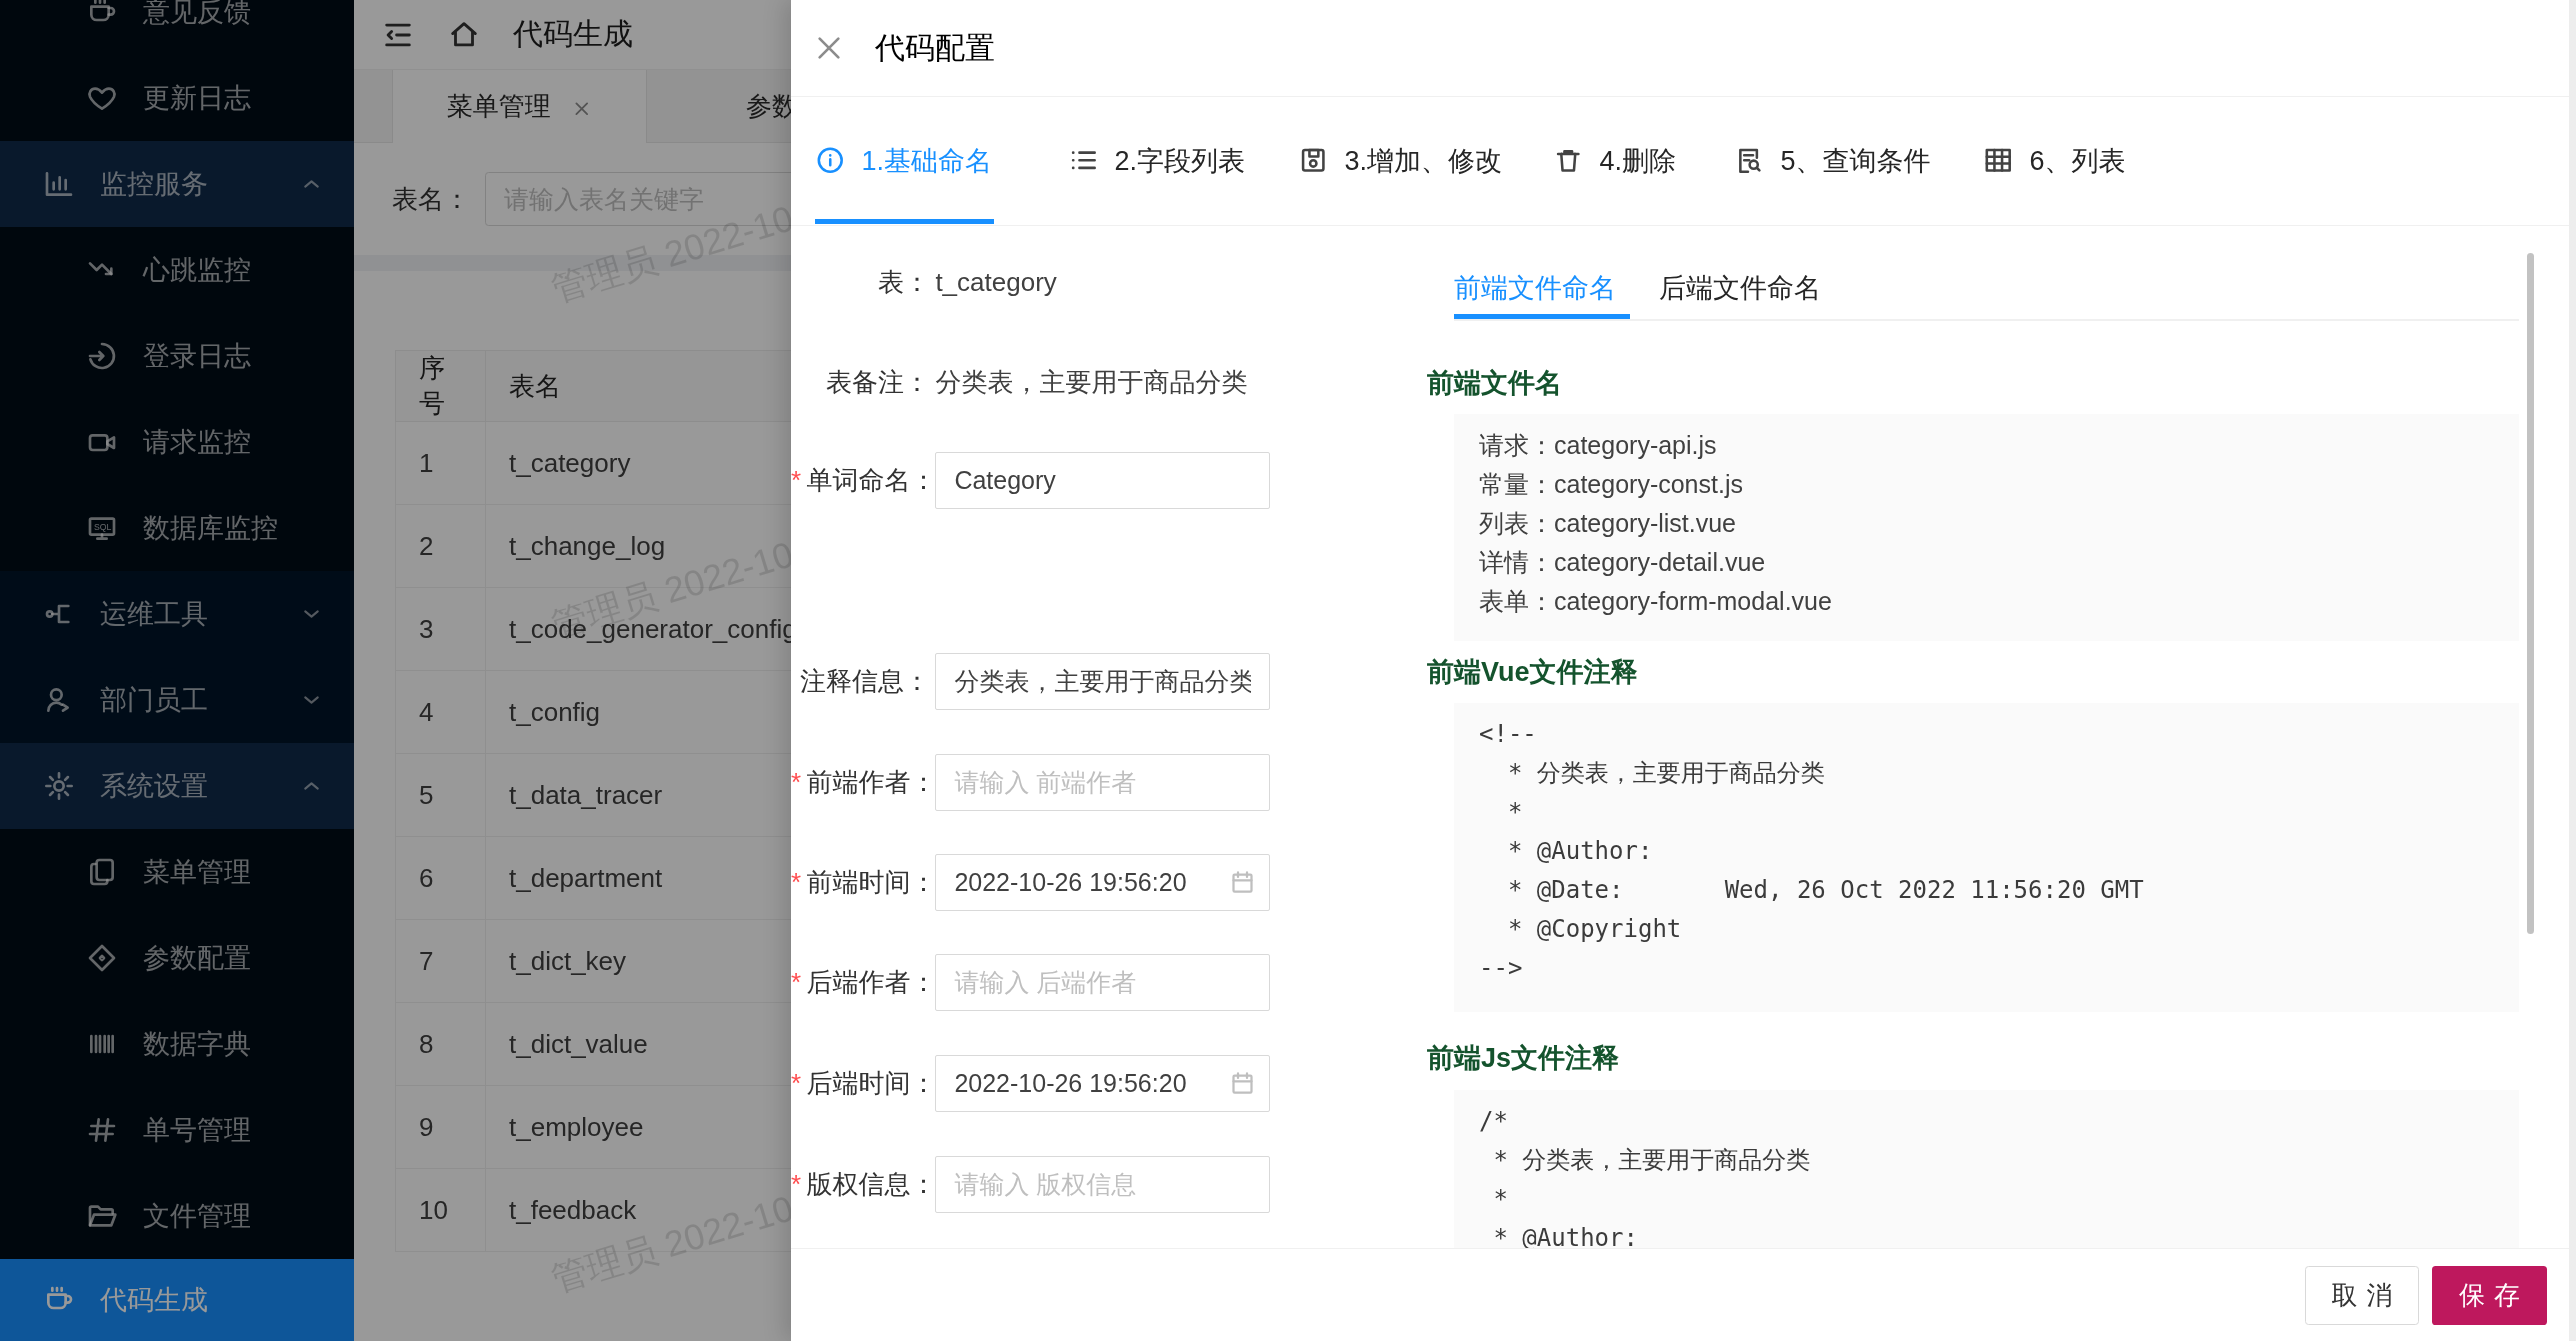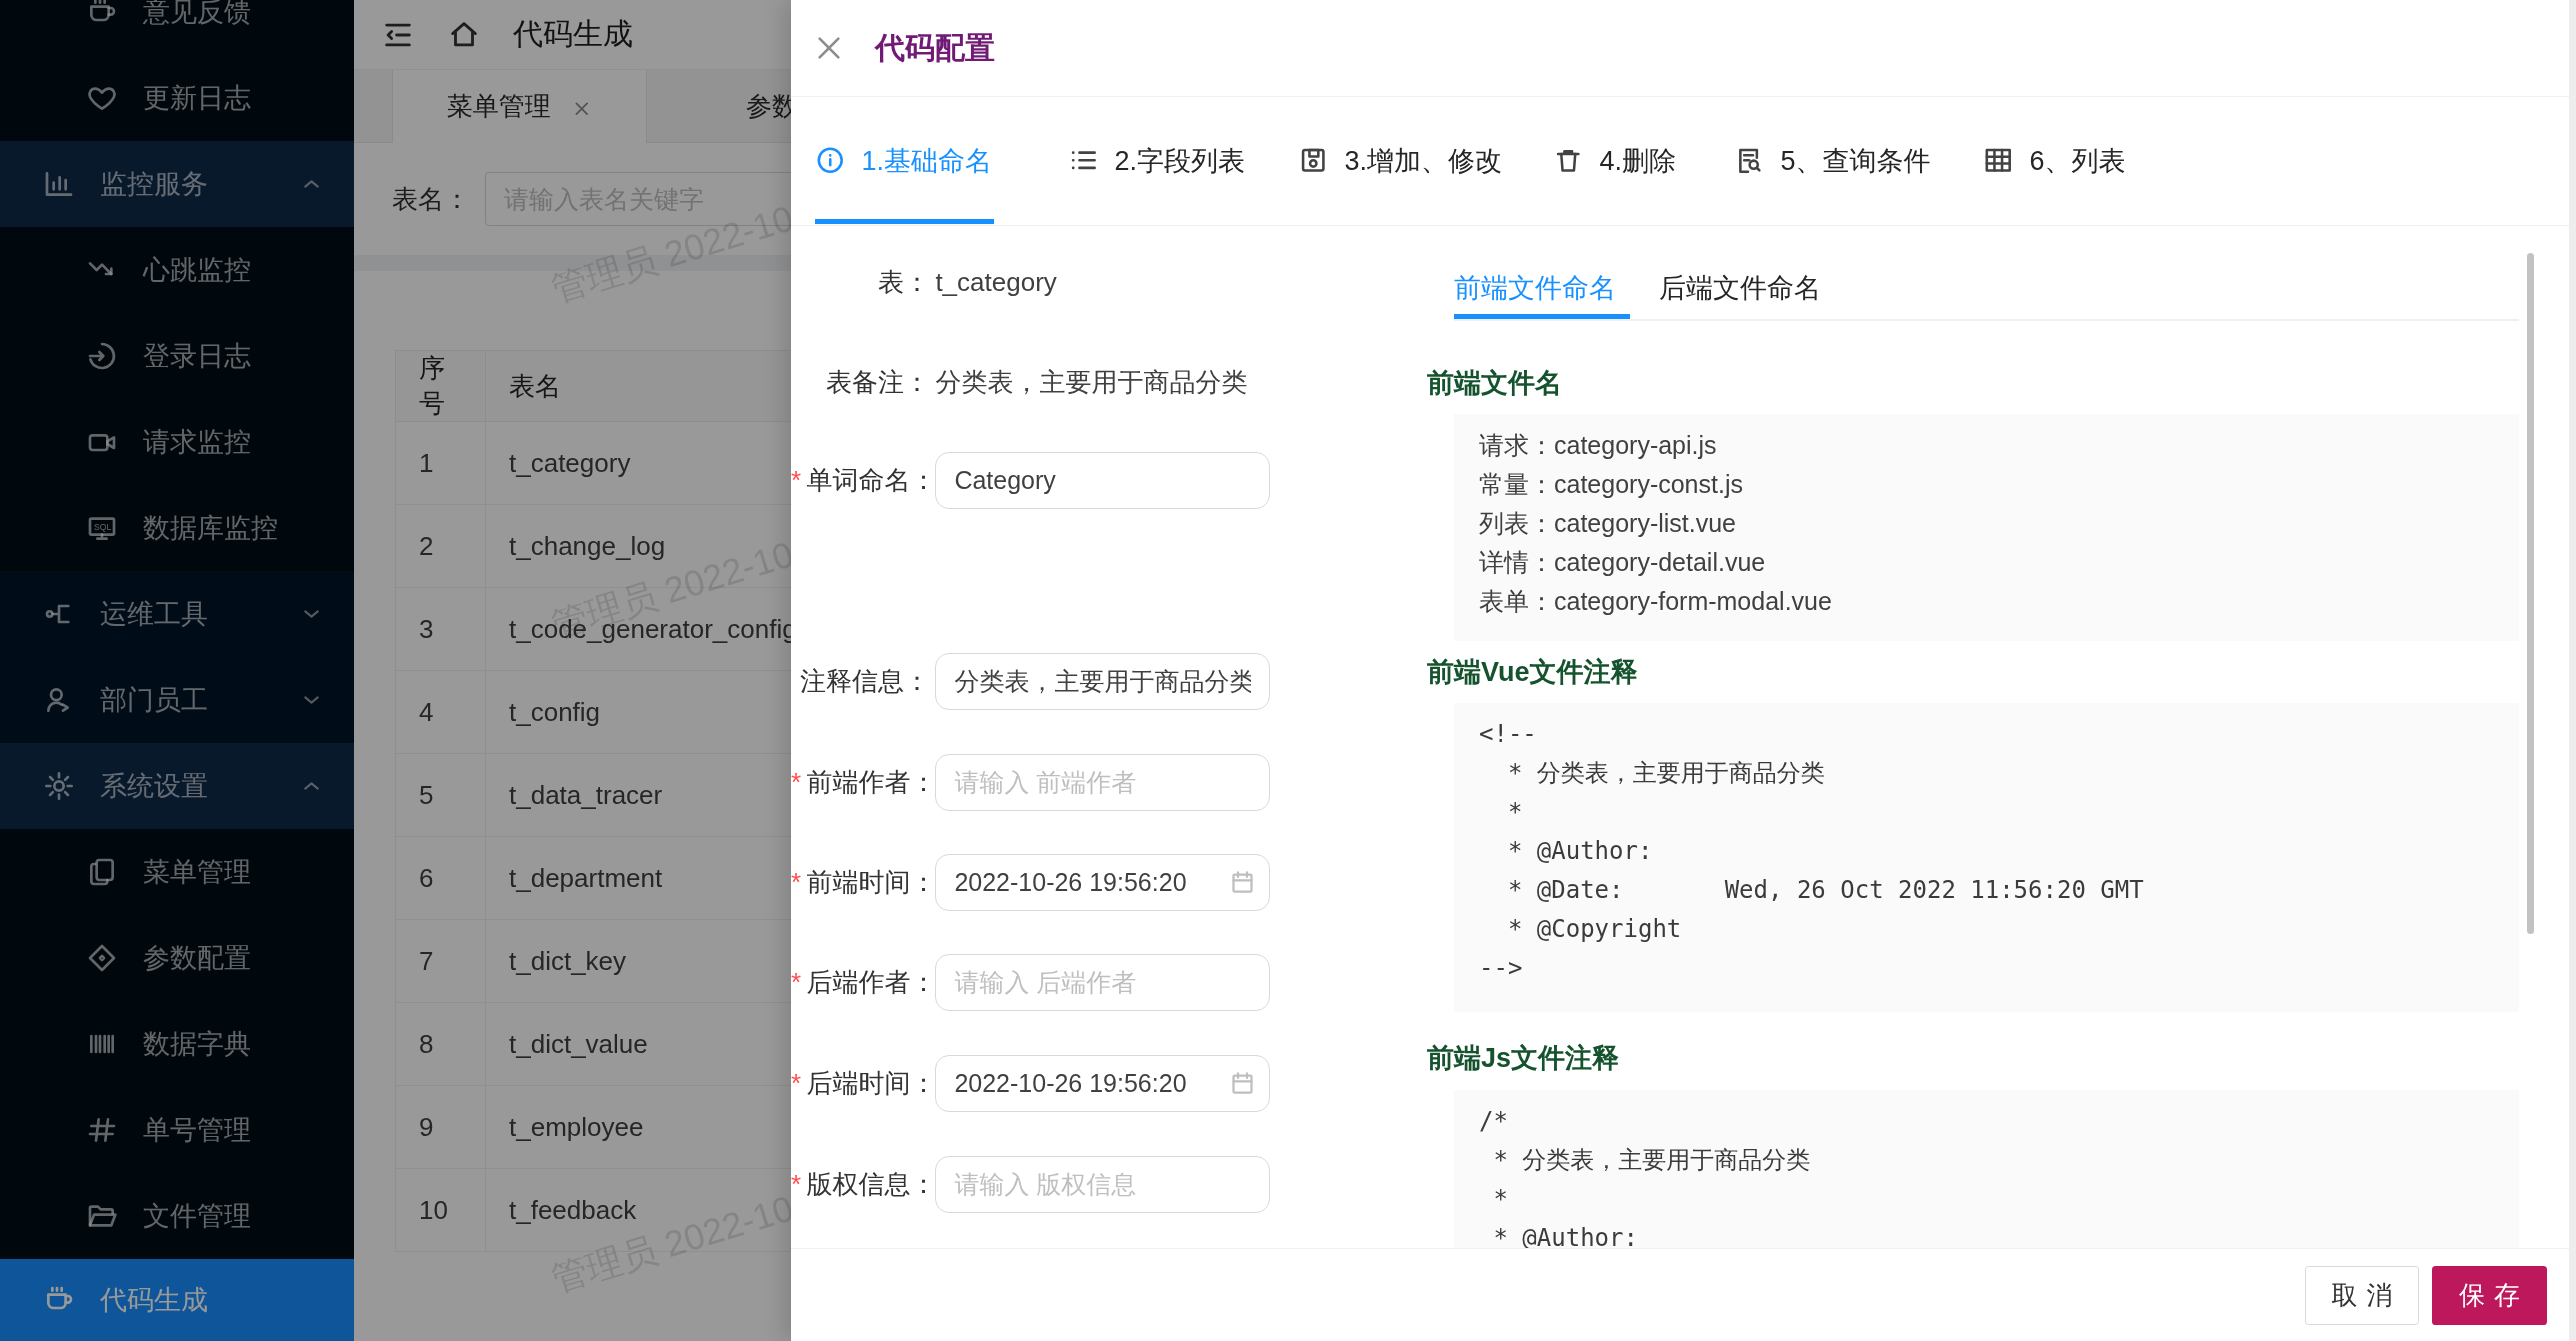--- a/index.html
+++ b/index.html
@@ -48,35 +48,35 @@
 
   
   .mask { position:absolute; inset:0; background:rgba(0,0,0,0.40); z-index:50; }
 
   
   .drawer { position:absolute; left:791px; top:0; width:1785px; height:1341px; background:#fff; z-index:60;
             box-shadow:-7.2px 0 21.5px rgba(0,0,0,0.15); }
   .d-header { position:absolute; left:0; top:0; width:100%; height:97px; border-bottom:1.8px solid #f0f0f0;
               display:flex; align-items:center; gap:30.5px; padding-left:21.5px; }
   .d-close { width:32px; height:32px; color:#8c8c8c; cursor:pointer; }
-  .d-title { font-size:30px; font-weight:700; color:#701a75; }
+  .d-title { font-size:30px; font-weight:400; color:#000000; }
 
   .steps { position:absolute; left:0; top:97px; width:100%; height:129px; border-bottom:1.8px solid #f0f0f0; }
   .step { position:absolute; top:0; height:127px; display:flex; align-items:center; gap:16px; font-size:27px; color:#262626; cursor:pointer; }
   .step .sicon { width:30.5px; height:30.5px; color:#434343; display:flex; }
   .step.active { color:#1890ff; }
   .step.active .sicon { color:#1890ff; }
   .step-underline { position:absolute; left:24px; top:122px; width:179px; height:5.4px; background:#1890ff; }
 
   
   .frow { position:absolute; display:flex; align-items:center; height:57px; font-size:26px; }
   .flabel { width:139px; text-align:right; color:#333; white-space:nowrap; flex:0 0 139px; }
   .req .flabel::before { content:"*"; color:#ff4d4f; margin-right:5.4px; font-size:26px; }
   .fvalue { margin-left:5.4px; color:#404040; }
-  .finput { margin-left:5.4px; width:335px; height:57px; border:1.8px solid #d9d9d9; border-radius:14px;
+  .finput { margin-left:5.4px; width:335px; height:57px; border:1.8px solid #d9d9d9; border-radius:2px;
             font-size:25px; padding:0 18px; color:#404040; background:#fff; font-family:inherit; }
   .finput::placeholder { color:#bfbfbf; }
   .dwrap { position:relative; margin-left:5.4px; width:335px; height:57px; }
   .dwrap .finput { margin-left:0; width:100%; }
   .calicon { position:absolute; right:14.3px; top:15.2px; width:27px; height:27px; color:#bfbfbf; pointer-events:none; }
 
   
   .ptab { position:absolute; top:265px; height:45px; font-size:27px; display:flex; align-items:center; cursor:pointer; color:#262626; }
   .ptab.active { color:#1890ff; }
   .ptab-underline { position:absolute; left:663px; top:314px; width:176px; height:5.4px; background:#1890ff; }

